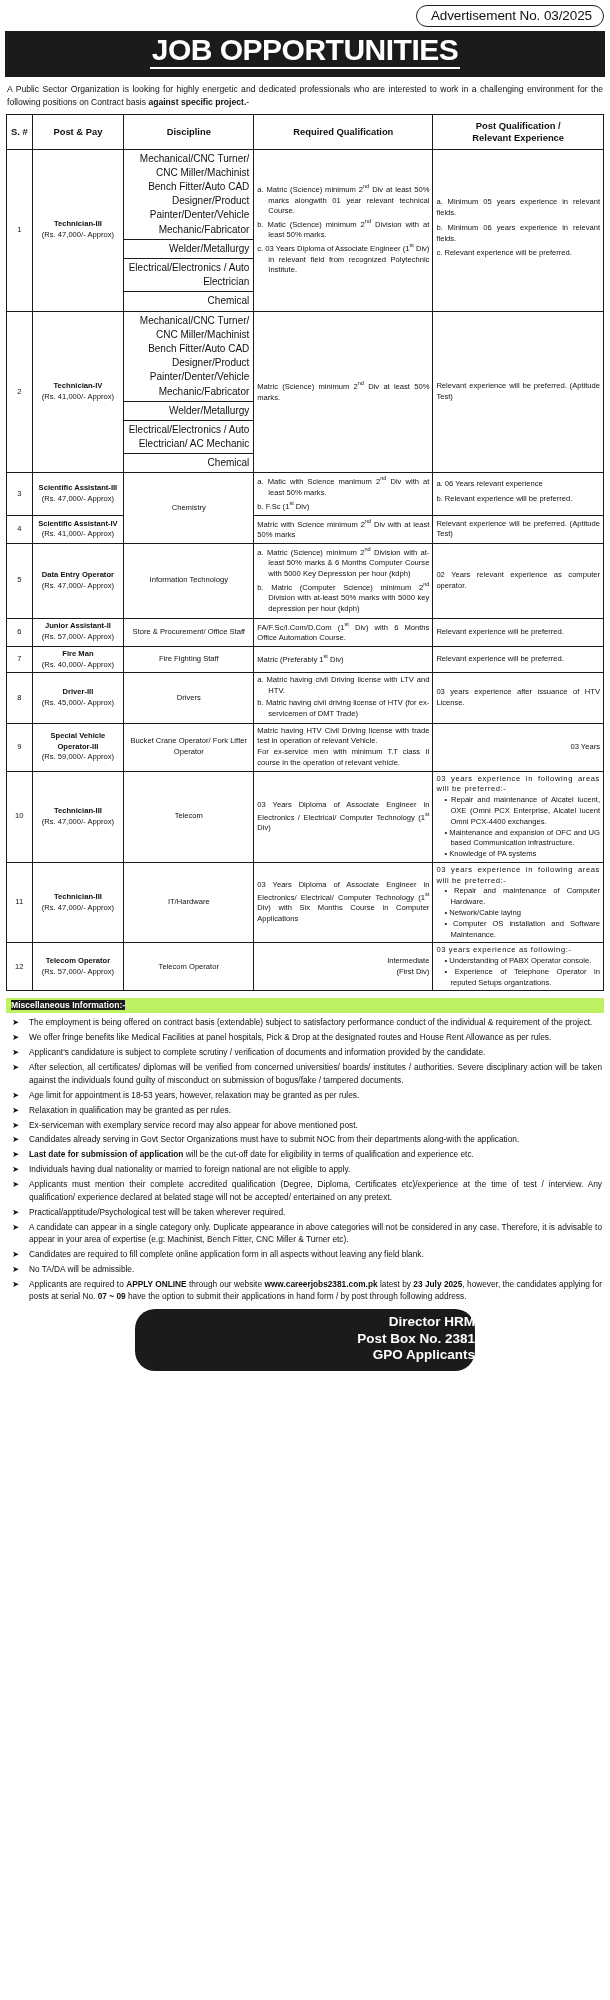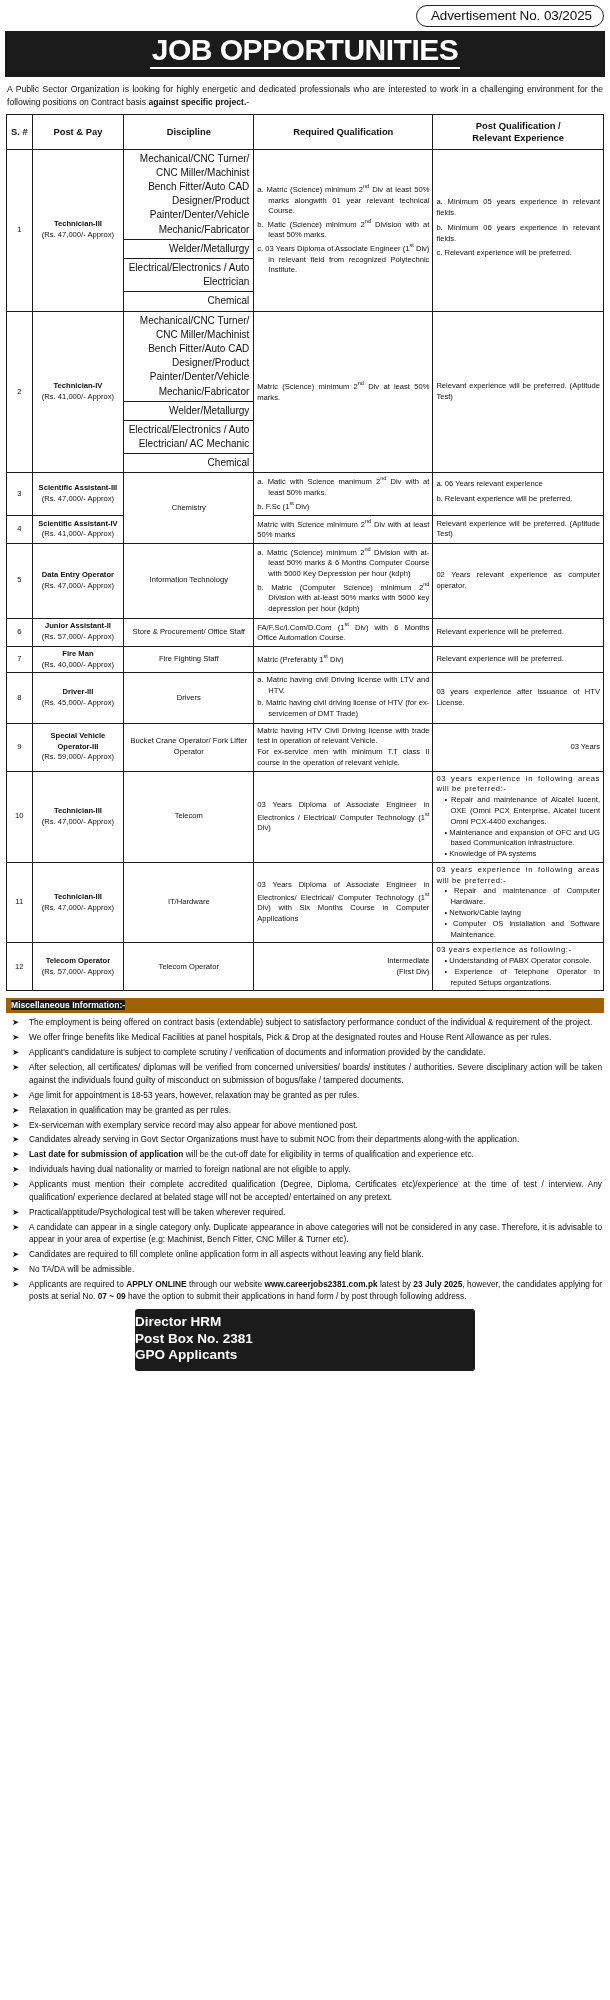--- a/index.html
+++ b/index.html
@@ -130,21 +130,21 @@
   }
   ul.bull li::before { content: "• "; }
   .justify { text-align: justify; }
   .center { text-align: right; }
   .spaced { letter-spacing: 0.6px; }
   sup { font-size: 5.6px; vertical-align: super; }
 
   
   .misc-head {
     margin: 7px 6px 0 6px;
-    background: #a16207;
+    background: #bef264;
     color: #fff;
     font-size: 8.6px;
     font-weight: bold;
     padding: 2px 5px 3px 5px;
     display: block;
   }
   .misc-head span { background: #1b1b1b; }
   .misc-list {
     margin: 3px 8px 0 8px;
     padding: 0;
@@ -168,23 +168,23 @@
 
   
   .addr-wrap {
     display: flex;
     justify-content: center;
     margin-top: 6px;
   }
   .addr-box {
     background: #1b1b1b;
     color: #fff;
-    border-radius: 3px;
+    border-radius: 20px;
     width: 340px;
-    text-align: left;
+    text-align: right;
     padding: 5px 0 7px 0;
     font-size: 13.5px;
     font-weight: bold;
     line-height: 1.25;
   }
   .addr-box div { display: block; }
 </style>
 </head>
 <body>
 

